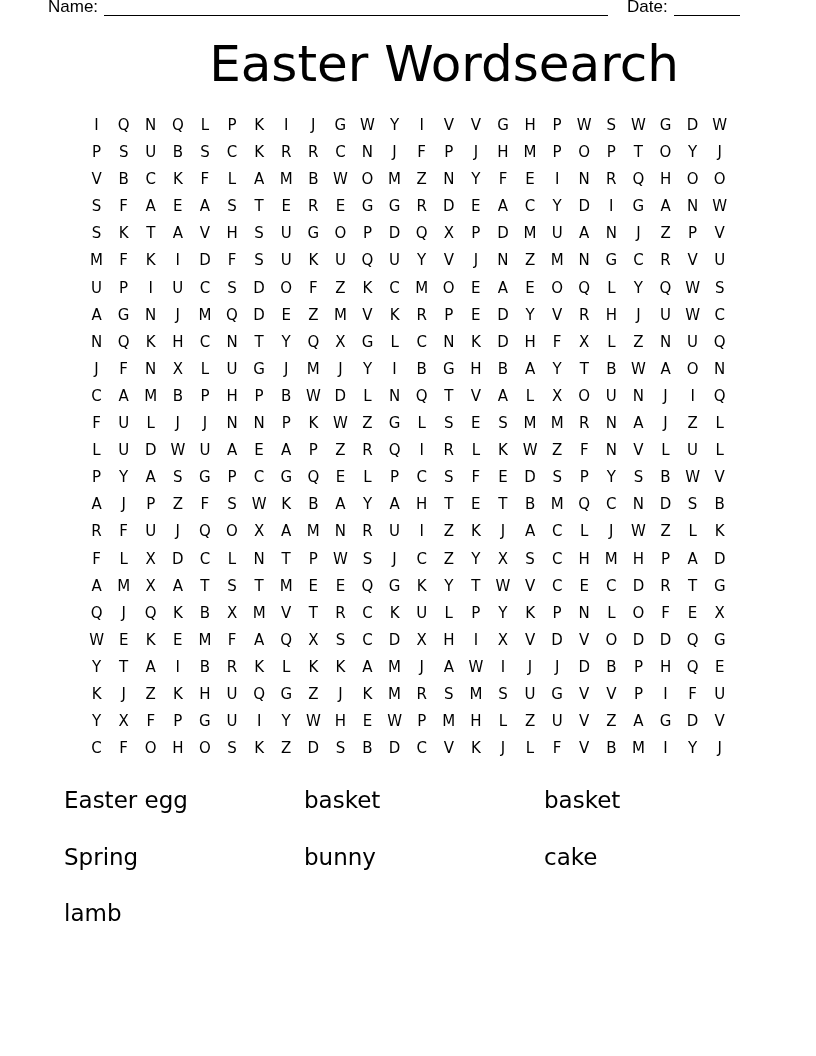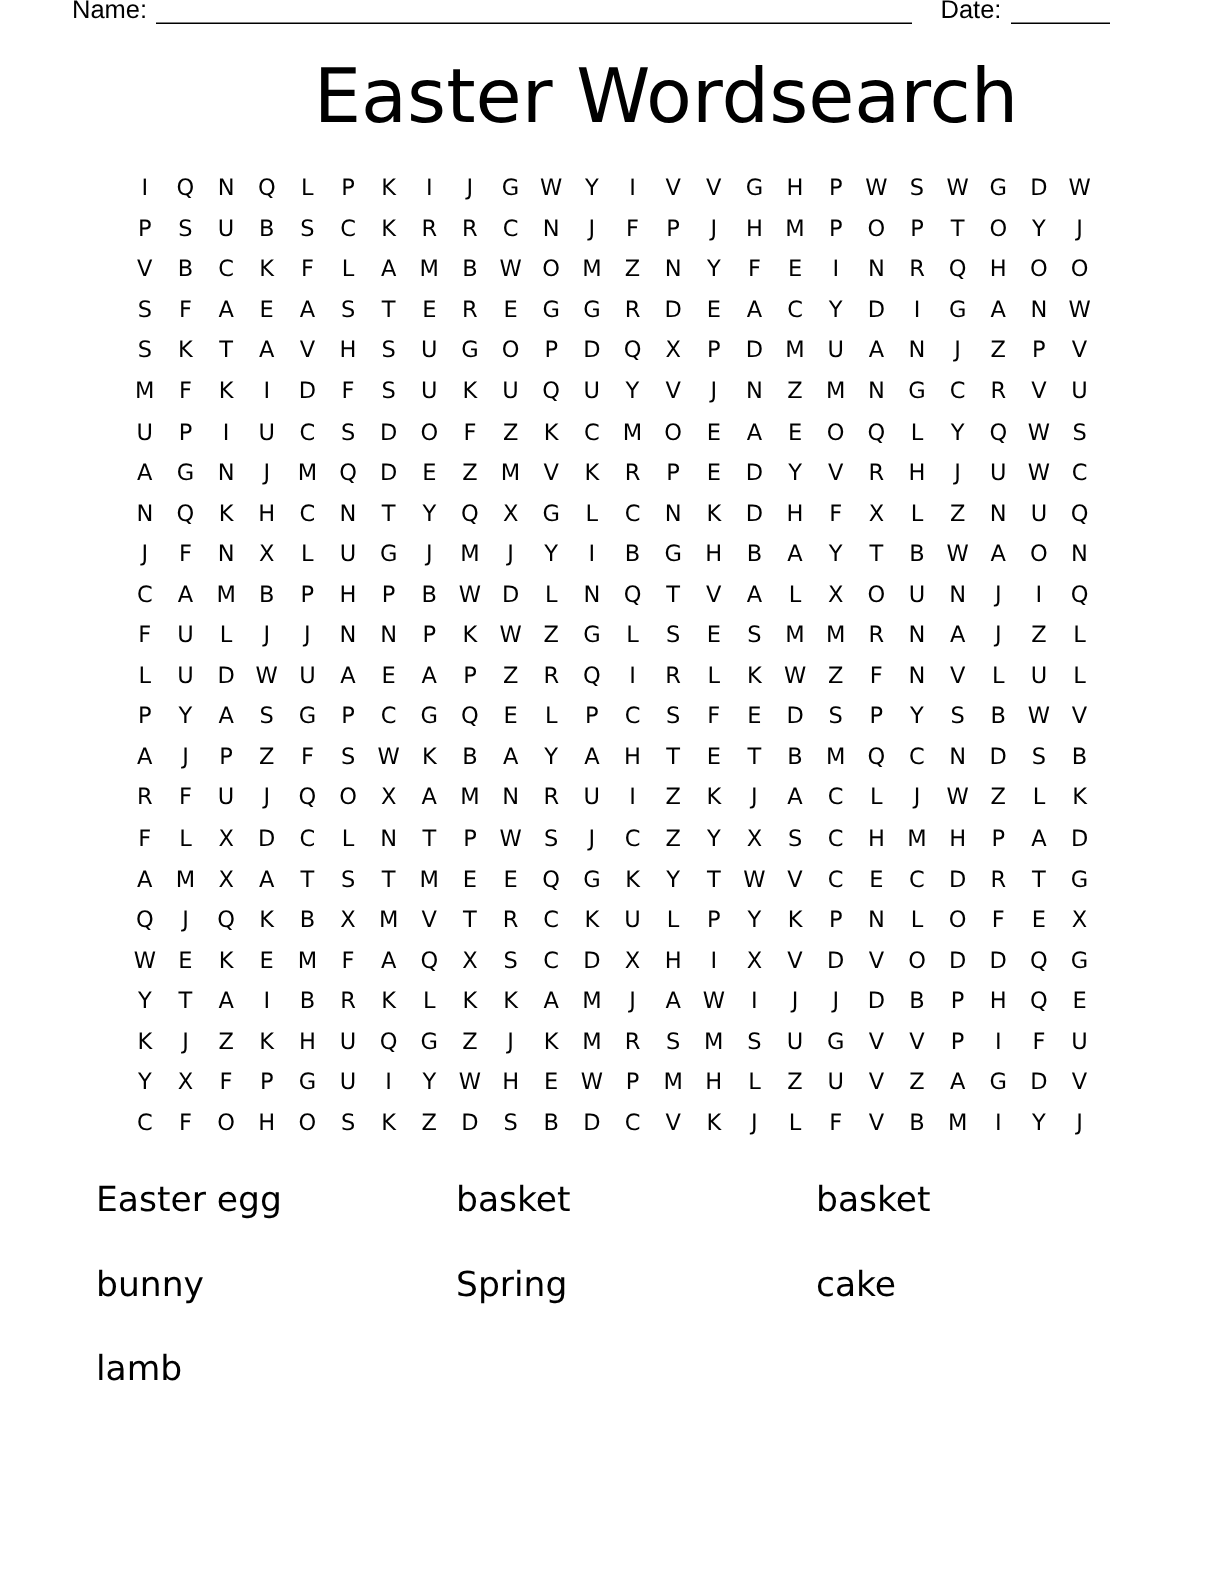--- a/index.html
+++ b/index.html
@@ -649,17 +649,17 @@
       <div class="cell">I</div>
       <div class="cell">Y</div>
       <div class="cell">J</div>
     </div>
   </div>
 
 <div class="words" id="words">
     <div class="word">Easter egg</div>
     <div class="word">basket</div>
     <div class="word">basket</div>
+    <div class="word">Spring</div>
     <div class="word">bunny</div>
-    <div class="word">Spring</div>
     <div class="word">cake</div>
     <div class="word">lamb</div>
   </div>
 
 </body></html>

